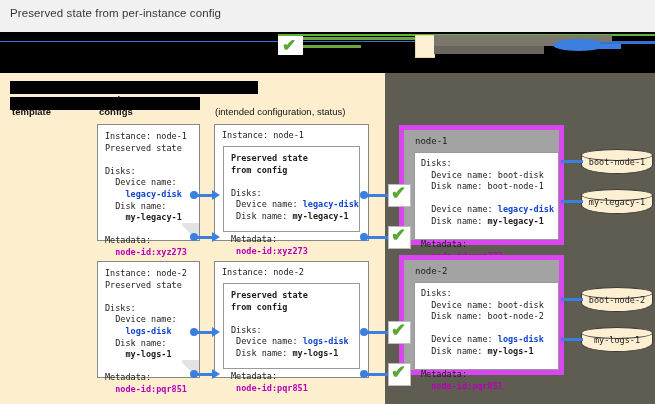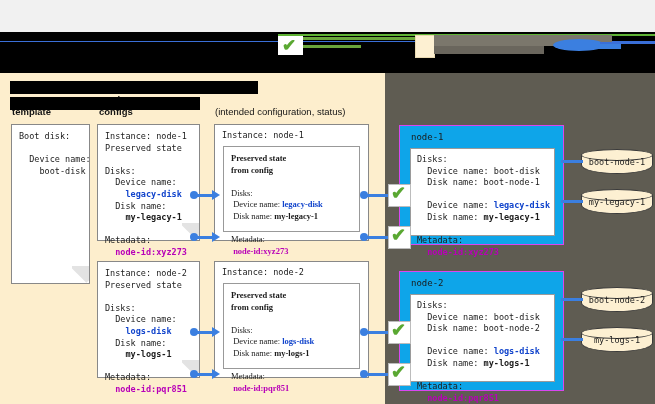--- a/index.html
+++ b/index.html
@@ -113,25 +113,25 @@
   .blue{color:#1144cc;font-weight:bold;text-align:center;}
   .magenta{color:#b800b8;font-weight:bold;}
 
   
   .inner-card{
     position:absolute;border:1px solid #999;background:#fff;
     font-family:"DejaVu Sans Mono","Liberation Mono",monospace;
     font-size:8.5px;line-height:11.6px;color:#1b1b1b;
     box-sizing:border-box;
   }
-  .inner-card .txt{padding:6px 7px;white-space:pre;font-family:Liberation Serif, serif;}
+  .inner-card .txt{padding:6px 7px;white-space:pre;}
 
   
   .node-group{
-    position:absolute;background:#0ea5e9;border:1px solid #d946ef;
+    position:absolute;background:#a3a3a3;border:5px solid #d946ef;
     box-sizing:border-box;
   }
   .node-title{
     position:absolute;left:11px;top:6px;
     font-family:"DejaVu Sans Mono","Liberation Mono",monospace;
     font-size:9px;color:#1b1b1b;
   }
 
   
   .cyl{
@@ -166,20 +166,21 @@
   .chk:after{
     content:"\2714";position:absolute;left:2px;top:-2px;
     font-size:18px;line-height:20px;color:#5aa832;font-weight:bold;
   }
 </style>
 </head>
 <body>
 
 <div class="page">
 
+  <div class="title">Preserved state from per-instance config</div>
 
   <div class="legend-band">
     <div class="legend-rule"></div>
     <div class="legend-rule2"></div>
 
     <div class="legend-item lg-check">
       <div class="chk-box"></div>
       <div class="chk-mark">✔</div>
     </div>
     <div class="lg-greenline"></div>
@@ -208,27 +209,20 @@
     <div class="col-head" style="left:215px;top:10px;">
       <div class="sub">(intended configuration, status)</div>
       <div>autogenerated</div>
     </div>
 
     <div class="rt-head">
       <div class="bar" style="width:248px;"></div>
       <div class="bar" style="width:190px;"></div>
     </div>
 
-    <div class="card" style="left:11px;top:51px;width:79px;height:160px;">
-      <div class="txt">Boot disk:
-
-  Device name:
-    boot-disk</div>
-      <div class="foldwrap"></div>
-    </div>
 
     <div class="card" style="left:97px;top:51px;width:103px;height:117px;">
       <div class="txt"><span>Instance: node-1
 Preserved state</span>
 
 <span>Disks:</span>
 <span>  Device name:</span>
 <span class="blue">    legacy-disk</span>
 <span>  Disk name:</span>
 <span class="bold">    my-legacy-1</span>
@@ -291,21 +285,21 @@
 <span>  Disk name: </span><span>boot-node-1</span>
 
 <span>  Device name: </span><span class="blue">legacy-disk</span>
 <span>  Disk name: </span><span class="bold">my-legacy-1</span>
 
 <span>Metadata:</span>
 <span class="magenta">  node-id:xyz273</span></div>
       </div>
     </div>
 
-    <div class="node-group" style="left:399px;top:198px;width:165px;height:120px;">
+    <div class="node-group" style="left:399px;top:182px;width:165px;height:120px;">
       <div class="node-title">node-2</div>
       <div class="card" style="left:10px;top:22px;width:145px;height:88px;border-color:#9a9a9a;">
         <div class="txt" style="padding:5px 6px;"><span>Disks:</span>
 <span>  Device name: </span><span>boot-disk</span>
 <span>  Disk name: </span><span>boot-node-2</span>
 
 <span>  Device name: </span><span class="blue">logs-disk</span>
 <span>  Disk name: </span><span class="bold">my-logs-1</span>
 
 <span>Metadata:</span>

